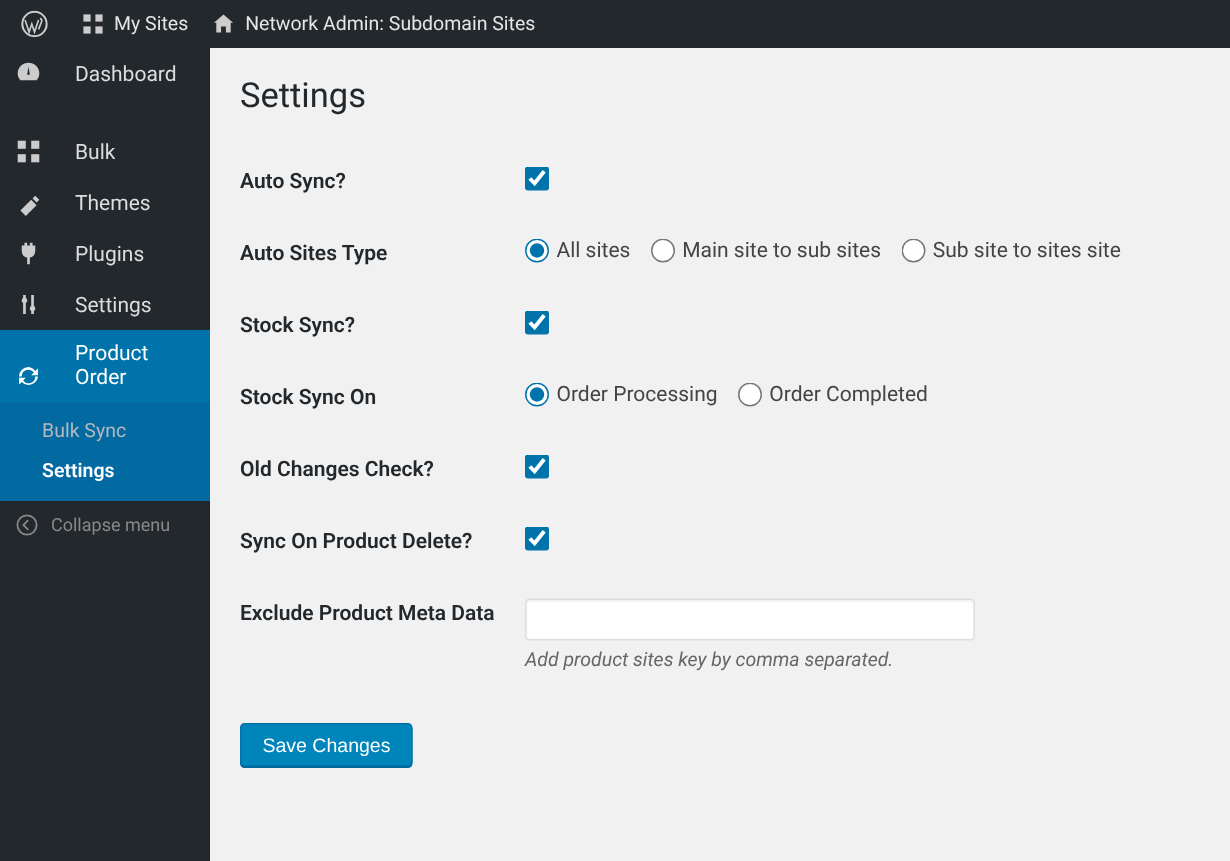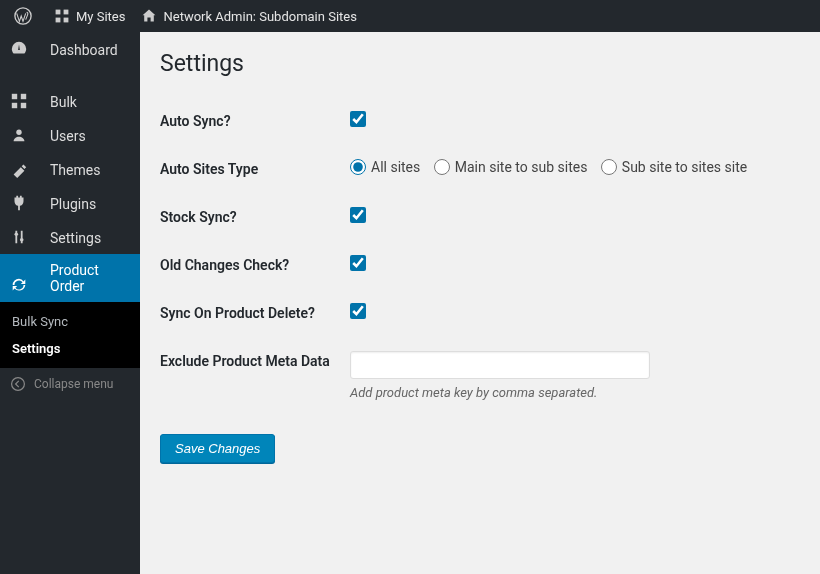--- a/index.html
+++ b/index.html
@@ -61,22 +61,22 @@
     .menu-item.active::after {
       content: '';
       position: absolute;
       right: -8px;
       top: 50%;
       transform: translateY(-50%);
       border: 8px solid transparent;
       border-right-color: #f1f1f1;
     }
     .submenu {
-      background: #000000;
-      padding: 6px 0;
+      background: #0369a1;
+      padding: 6px 16px;
     }
     .submenu-item {
       padding: 6px 12px;
       color: #b4b9be;
       cursor: pointer;
       font-size: 13px;
     }
     .submenu-item.current { color: #fff; font-weight: 600; }
     .collapse {
       display: flex;
@@ -154,21 +154,20 @@
     .submit-btn {
       margin-top: 20px;
       background: #0085ba;
       border: 1px solid #0073aa;
       color: #fff;
       padding: 6px 14px;
       border-radius: 3px;
       font-size: 13px;
       cursor: pointer;
       box-shadow: 0 1px 0 #006799;
-      font-style: italic;
     }
   </style>
 </head>
 <body>
 
 <div class="adminbar">
   <div class="adminbar-item">
     <svg width="18" height="18" viewBox="0 0 20 20" fill="#ccc">
         <circle cx="10" cy="10" r="9" fill="none" stroke="#ccc" stroke-width="1.5"></circle>
         <path d="M3 7l3 9 2-6 2 6 3-9M14 6c1 0 2 1 1 3l-2 5" stroke="#ccc" stroke-width="1.2" fill="none"></path>
@@ -205,27 +204,20 @@
       <svg width="18" height="18" viewBox="0 0 20 20" fill="#ccc">
           <rect x="2" y="2" width="6" height="6"></rect>
           <rect x="12" y="2" width="6" height="6"></rect>
           <rect x="2" y="12" width="6" height="6"></rect>
           <rect x="12" y="12" width="6" height="6"></rect>
         </svg>
       <span>Bulk</span>
     </div>
     <div class="menu-item">
       <svg width="18" height="18" viewBox="0 0 20 20" fill="#ccc">
-          <circle cx="10" cy="7" r="3"></circle>
-          <path d="M4 17c0-3 3-5 6-5s6 2 6 5z"></path>
-        </svg>
-      <span>Users</span>
-    </div>
-    <div class="menu-item">
-      <svg width="18" height="18" viewBox="0 0 20 20" fill="#ccc">
           <path d="M4 16l8-8 4 4-8 8zm9-9l2-2 3 3-2 2z"></path>
         </svg>
       <span>Themes</span>
     </div>
     <div class="menu-item">
       <svg width="18" height="18" viewBox="0 0 20 20" fill="#ccc">
           <path d="M13 4V2h-2v2H9V2H7v2H5v4c0 3 2 5 4 5v5h2v-5c2 0 4-2 4-5V4z"></path>
         </svg>
       <span>Plugins</span>
     </div>
@@ -282,32 +274,47 @@
                   <span>Sub site to sites site</span>
                 </label>
           </div>
         </td>
       </tr>
       <tr>
         <th>Stock Sync?</th>
         <td><input type="checkbox" checked="" style=""></td>
       </tr>
       <tr>
+        <th>Stock Sync On</th>
+        <td>
+          <div class="radio-group">
+            <label>
+                  <input type="radio" name="sso" checked="" style="">
+                  <span>Order Processing</span>
+                </label>
+            <label>
+                  <input type="radio" name="sso" style="">
+                  <span>Order Completed</span>
+                </label>
+          </div>
+        </td>
+      </tr>
+      <tr>
         <th>Old Changes Check?</th>
         <td><input type="checkbox" checked="" style=""></td>
       </tr>
       <tr>
         <th>Sync On Product Delete?</th>
         <td><input type="checkbox" checked="" style=""></td>
       </tr>
       <tr>
         <th>Exclude Product Meta Data</th>
         <td>
           <input type="text" value="" style="">
-          <span class="description">Add product meta key by comma separated.</span>
+          <span class="description">Add product sites key by comma separated.</span>
         </td>
       </tr>
     </tbody>
       </table>
 
     <button class="submit-btn">Save Changes</button>
   </div>
 </div>
 
 </body></html>

